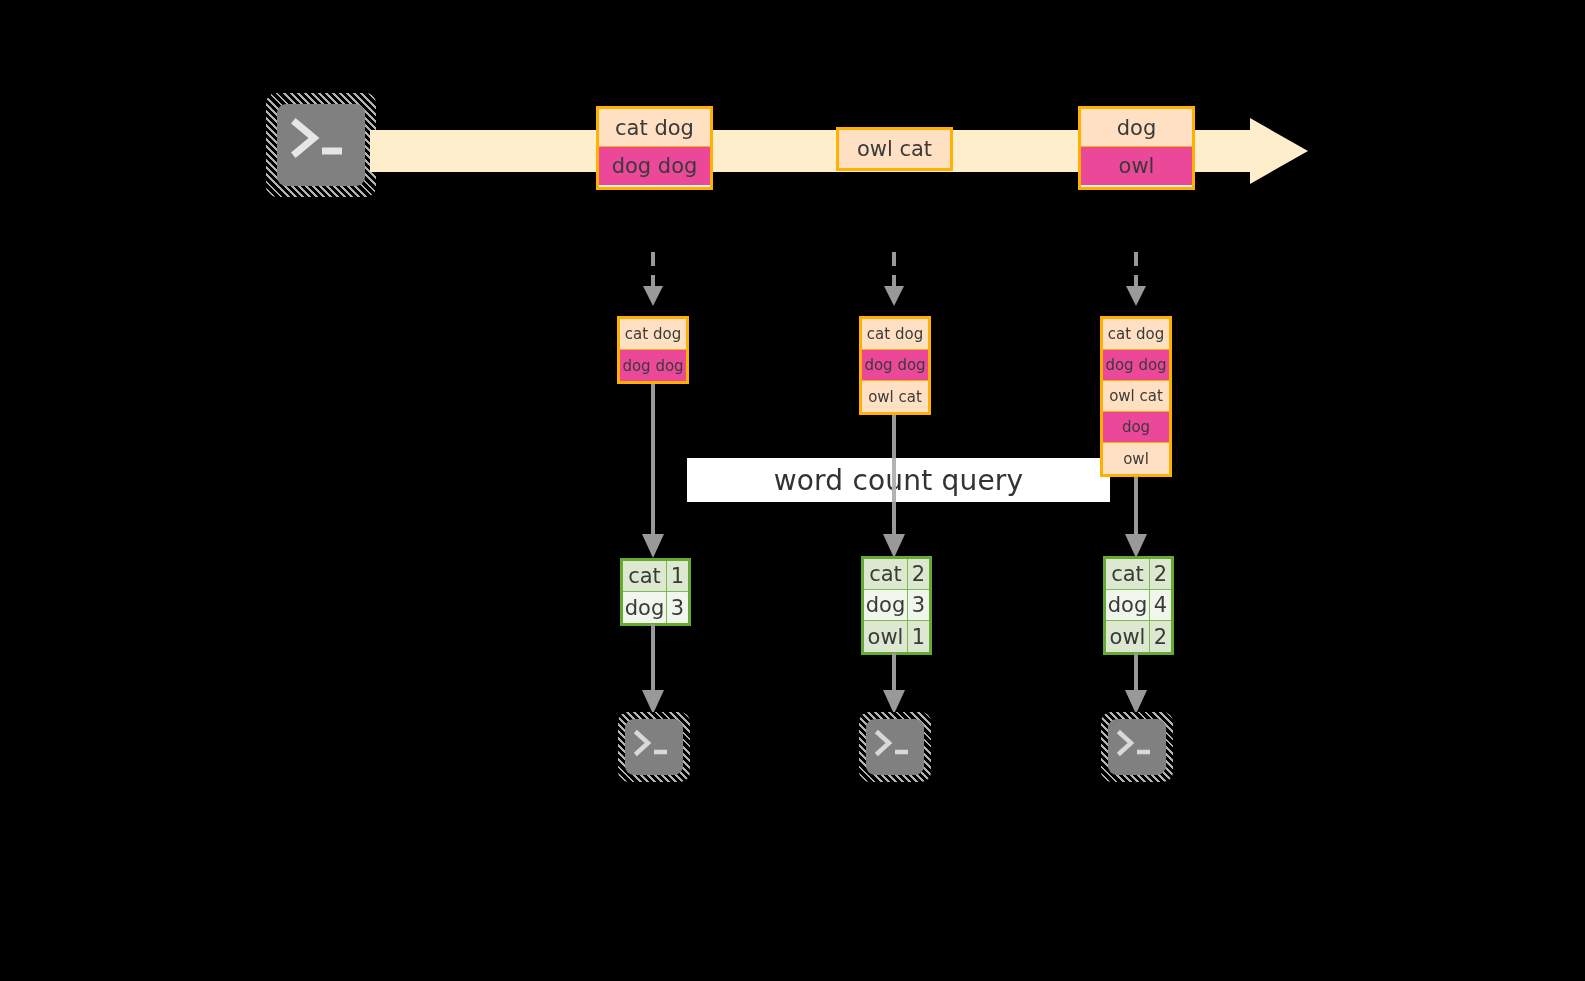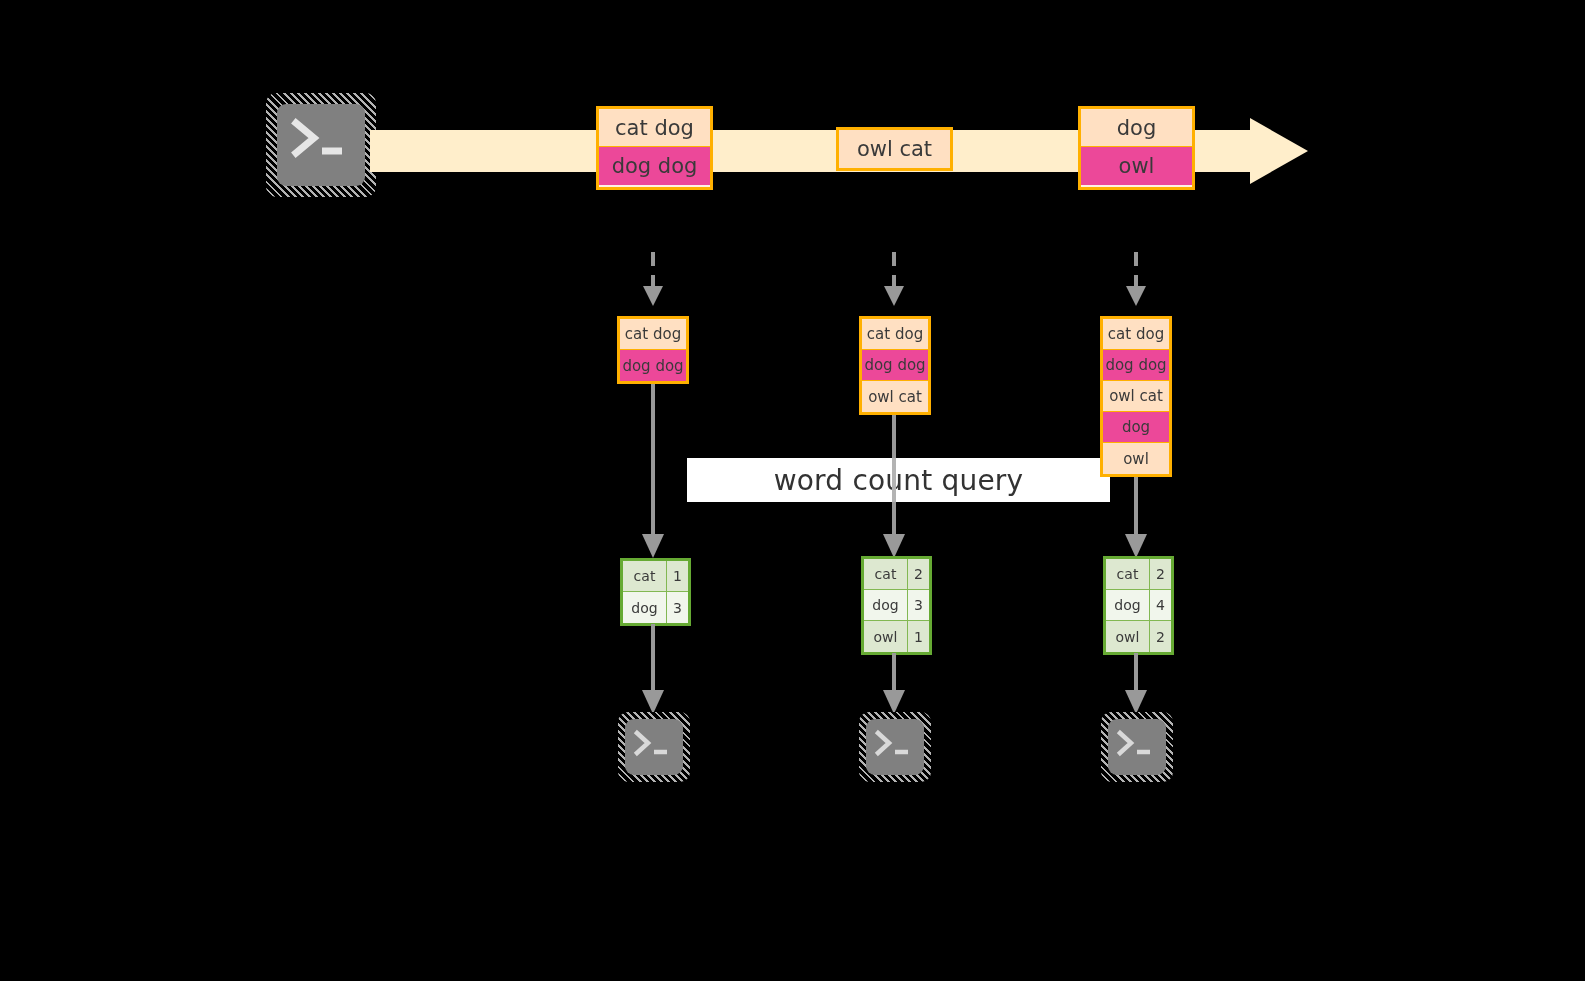--- a/index.html
+++ b/index.html
@@ -40,21 +40,21 @@
   .rec.small .row{height:31px;font-size:15px;}
 
   
   .tbl{position:absolute;box-sizing:border-box;border:3px solid #66aa33;background:#eef4e8;}
   .tbl .trow{display:flex;height:31px;border-bottom:1px solid #82b852;box-sizing:border-box;}
   .tbl .trow:last-child{border-bottom:none;}
   .tbl .trow.alt .c{background:#dde8d0;}
   .tbl .trow.plain .c{background:#f1f6ec;}
   .tbl .c{
     display:flex;align-items:center;justify-content:center;
-    font-size:14px;color:#3a3a3a;box-sizing:border-box;
+    font-size:21px;color:#3a3a3a;box-sizing:border-box;
   }
   .tbl .c.word{width:44px;border-right:1px solid #82b852;}
   .tbl .c.cnt{width:21px;}
 
   
   .conn{position:absolute;overflow:visible;}
 
   
   .query-label{
     position:absolute;background:#ffffff;color:#333333;

